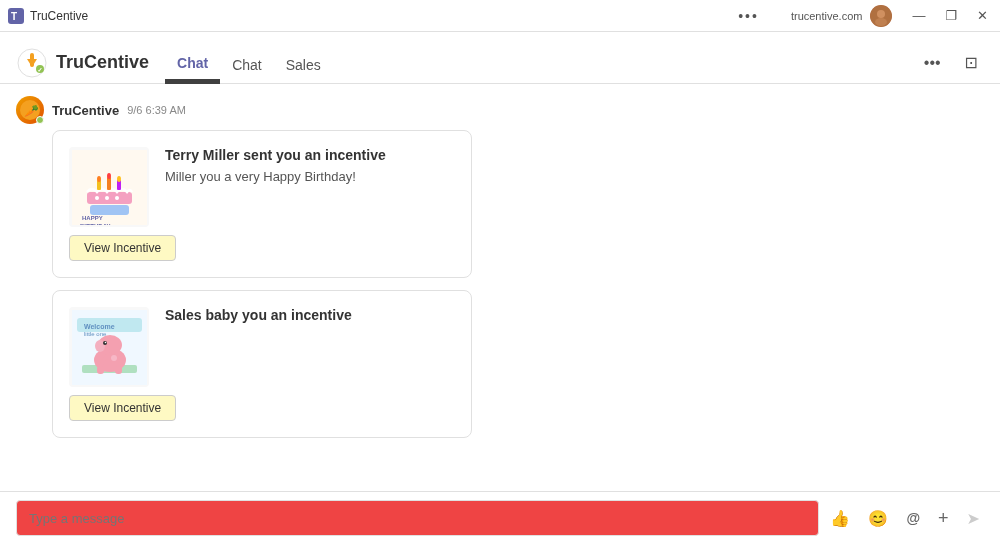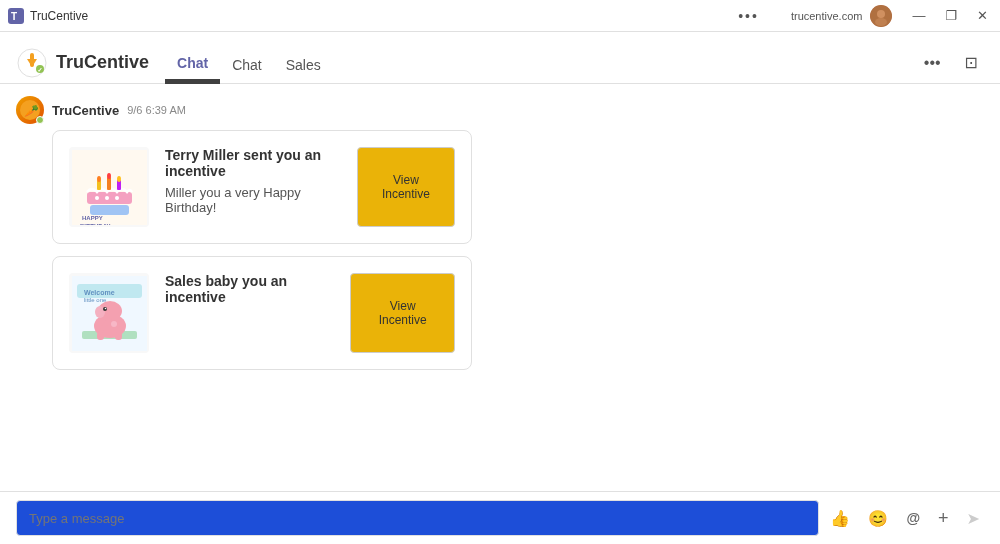--- a/index.html
+++ b/index.html
@@ -193,21 +193,21 @@
 
     .incentive-card {
       background: #fff;
       border: 1px solid #e0e0e0;
       border-radius: 8px;
       padding: 16px;
       margin-left: 36px;
       margin-bottom: 12px;
       max-width: 420px;
       display: flex;
-      flex-direction: row;
+      flex-direction: column;
       gap: 8px;
     }
     .incentive-card-content {
       display: flex;
       gap: 16px;
       align-items: flex-start;
     }
     .incentive-image {
       width: 80px;
       height: 80px;
@@ -230,21 +230,21 @@
     }
     .incentive-message {
       font-size: 13px;
       color: #555;
     }
     .view-incentive-btn {
       display: inline-block;
       padding: 5px 14px;
       font-size: 12px;
       color: #333;
-      background: #eab308;
+      background: #fef9c3;
       border: 1px solid #ccc;
       border-radius: 4px;
       cursor: pointer;
       width: fit-content;
       font-family: 'Segoe UI', Arial, sans-serif;
     }
 
     
     .input-bar {
       border-top: 1px solid #e0e0e0;
@@ -254,21 +254,21 @@
       gap: 8px;
       min-height: 50px;
     }
     .message-input {
       flex: 1;
       border: 1px solid #e0e0e0;
       border-radius: 4px;
       padding: 8px 12px;
       font-size: 13px;
       outline: none;
-      background: #1d4ed8;
+      background: #ef4444;
       min-height: 36px;
     }
     .input-actions {
       display: flex;
       align-items: center;
       gap: 10px;
     }
     .input-action-icon {
       font-size: 16px;
       color: #666;

